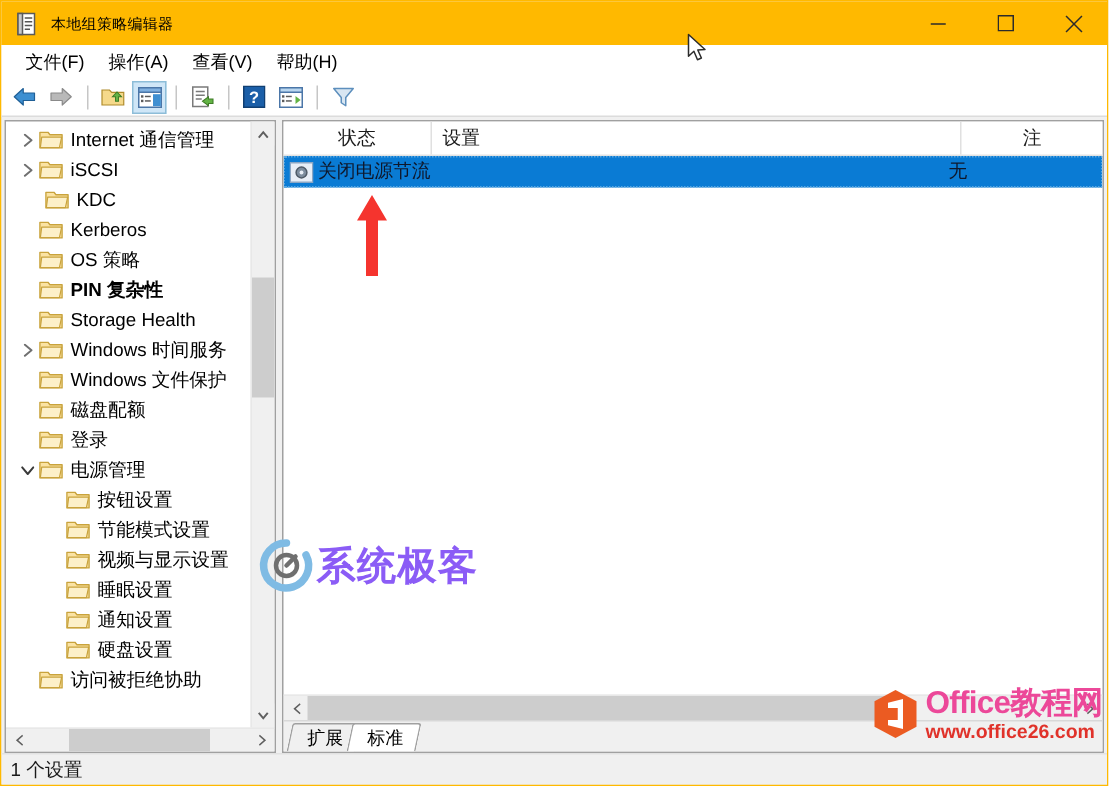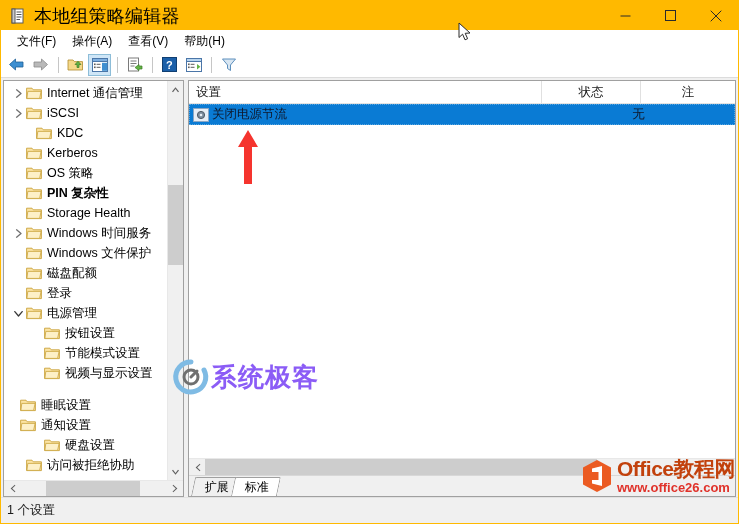--- a/index.html
+++ b/index.html
@@ -35,21 +35,21 @@
     flex: none;
     position: relative;
   }
   .titlebar .app-icon {
     width: 16px; height: 16px;
     margin-left: 9px; margin-right: 8px;
     position: relative;
     flex: none;
   }
   .titlebar .title-text {
-    font-size: 18px;
+    font-size: 10px;
     color: #000;
     letter-spacing: 0.2px;
     white-space: nowrap;
   }
   .win-buttons {
     position: absolute;
     right: 0; top: 0;
     height: 29px;
     display: flex;
   }
@@ -295,21 +295,21 @@
     margin-right: -6px;
     position: relative;
     transform: skewX(-12deg);
     border-radius: 2px 2px 0 0;
   }
   .tab > span { transform: skewX(12deg); display:block; }
   .tab.active { background: #ffffff; z-index: 3; }
 
   
   .statusbar {
-    height: 26px;
+    height: 21px;
     flex: none;
     background: #f0f0f0;
     display: flex;
     align-items: center;
     padding-left: 6px;
     font-size: 12.5px;
     color: #1a1a1a;
     border-top: 1px solid #e2e2e2;
     box-sizing: border-box;
   }
@@ -344,21 +344,21 @@
     display: flex;
     align-items: center;
     pointer-events: none;
     z-index: 36;
   }
   .wm-office .oflogo {
     width: 30px; height: 32px; flex:none; margin-right: 5px;
   }
   .wm-office .oftext { line-height: 1; }
   .wm-office .of-line1 {
-    font-size: 21px; font-weight: bold; color: #c2410c;
+    font-size: 21px; font-weight: bold; color: #ec4899;
     letter-spacing: -0.5px;
   }
   .wm-office .of-line2 {
     font-size: 13px; font-weight: bold; color: #e0322a;
     margin-top: 2px;
   }
   .cursor-arrow {
     position: absolute;
     left: 458px; top: 22px;
     width: 14px; height: 20px;
@@ -501,21 +501,21 @@
                 </svg>
               </span>
               <span class="tree-folder">
                 <svg width="16" height="14" viewBox="0 0 16 14">
                   <path d="M0.6 2.2 L6 2.2 L7.3 3.8 L15.4 3.8 L15.4 12.6 L0.6 12.6 Z" fill="#fbe3a3" stroke="#c9a33c" stroke-width="0.9" stroke-linejoin="round"></path>
                   <path d="M1.8 5.4 L15.1 5.4 L13.6 12.4 L0.9 12.4 Z" fill="#fdf0c8" stroke="#c9a33c" stroke-width="0.8" stroke-linejoin="round"></path>
                 </svg>
               </span>
               <span class="tree-label">iSCSI</span>
             </div>
-            <div class="tree-row" style="padding-left: 16px;">
+            <div class="tree-row" style="padding-left: 10px;">
               <span class="tree-chev"></span>
               <span class="tree-folder">
                 <svg width="16" height="14" viewBox="0 0 16 14">
                   <path d="M0.6 2.2 L6 2.2 L7.3 3.8 L15.4 3.8 L15.4 12.6 L0.6 12.6 Z" fill="#fbe3a3" stroke="#c9a33c" stroke-width="0.9" stroke-linejoin="round"></path>
                   <path d="M1.8 5.4 L15.1 5.4 L13.6 12.4 L0.9 12.4 Z" fill="#fdf0c8" stroke="#c9a33c" stroke-width="0.8" stroke-linejoin="round"></path>
                 </svg>
               </span>
               <span class="tree-label">KDC</span>
             </div>
             <div class="tree-row" style="padding-left: 6px;">
@@ -639,31 +639,31 @@
             <div class="tree-row" style="padding-left: 24px;">
               <span class="tree-chev"></span>
               <span class="tree-folder">
                 <svg width="16" height="14" viewBox="0 0 16 14">
                   <path d="M0.6 2.2 L6 2.2 L7.3 3.8 L15.4 3.8 L15.4 12.6 L0.6 12.6 Z" fill="#fbe3a3" stroke="#c9a33c" stroke-width="0.9" stroke-linejoin="round"></path>
                   <path d="M1.8 5.4 L15.1 5.4 L13.6 12.4 L0.9 12.4 Z" fill="#fdf0c8" stroke="#c9a33c" stroke-width="0.8" stroke-linejoin="round"></path>
                 </svg>
               </span>
               <span class="tree-label">视频与显示设置</span>
             </div>
-            <div class="tree-row" style=" margin-top: 12px;">
+            <div class="tree-row" style="padding-left: 24px;">
               <span class="tree-chev"></span>
               <span class="tree-folder">
                 <svg width="16" height="14" viewBox="0 0 16 14">
                   <path d="M0.6 2.2 L6 2.2 L7.3 3.8 L15.4 3.8 L15.4 12.6 L0.6 12.6 Z" fill="#fbe3a3" stroke="#c9a33c" stroke-width="0.9" stroke-linejoin="round"></path>
                   <path d="M1.8 5.4 L15.1 5.4 L13.6 12.4 L0.9 12.4 Z" fill="#fdf0c8" stroke="#c9a33c" stroke-width="0.8" stroke-linejoin="round"></path>
                 </svg>
               </span>
               <span class="tree-label">睡眠设置</span>
             </div>
-            <div class="tree-row" style="">
+            <div class="tree-row" style="padding-left: 24px;">
               <span class="tree-chev"></span>
               <span class="tree-folder">
                 <svg width="16" height="14" viewBox="0 0 16 14">
                   <path d="M0.6 2.2 L6 2.2 L7.3 3.8 L15.4 3.8 L15.4 12.6 L0.6 12.6 Z" fill="#fbe3a3" stroke="#c9a33c" stroke-width="0.9" stroke-linejoin="round"></path>
                   <path d="M1.8 5.4 L15.1 5.4 L13.6 12.4 L0.9 12.4 Z" fill="#fdf0c8" stroke="#c9a33c" stroke-width="0.8" stroke-linejoin="round"></path>
                 </svg>
               </span>
               <span class="tree-label">通知设置</span>
             </div>
             <div class="tree-row" style="padding-left: 24px;">
@@ -717,22 +717,22 @@
               <path d="M1.2 0.8 L5.4 4.5 L1.2 8.2 L0.6 7.4 L3.8 4.5 L0.6 1.6 Z" fill="#606060"></path>
             </svg>
         </div>
       </div>
     </div>
 
     <div class="splitter"></div>
 
     <div class="list-pane">
       <div class="lv-header">
+        <div class="lv-col c-state">状态</div>
         <div class="lv-col c-setting">设置</div>
-        <div class="lv-col c-state">状态</div>
         <div class="lv-col c-comment">注</div>
       </div>
       <div class="lv-body" id="lv-body">
           <div class="lv-row selected">
             <div class="lv-cell c-setting">
               <svg class="gear-ico" viewBox="0 0 16 16">
                 <rect x="0.5" y="1.5" width="15" height="13" fill="#e8eef6" stroke="#8aa6c4" stroke-width="1"></rect>
                 <circle cx="8" cy="8" r="3.6" fill="#7d8d9e" stroke="#4e5a66" stroke-width="1"></circle>
                 <circle cx="8" cy="8" r="1.3" fill="#e8eef6"></circle>
               </svg>

